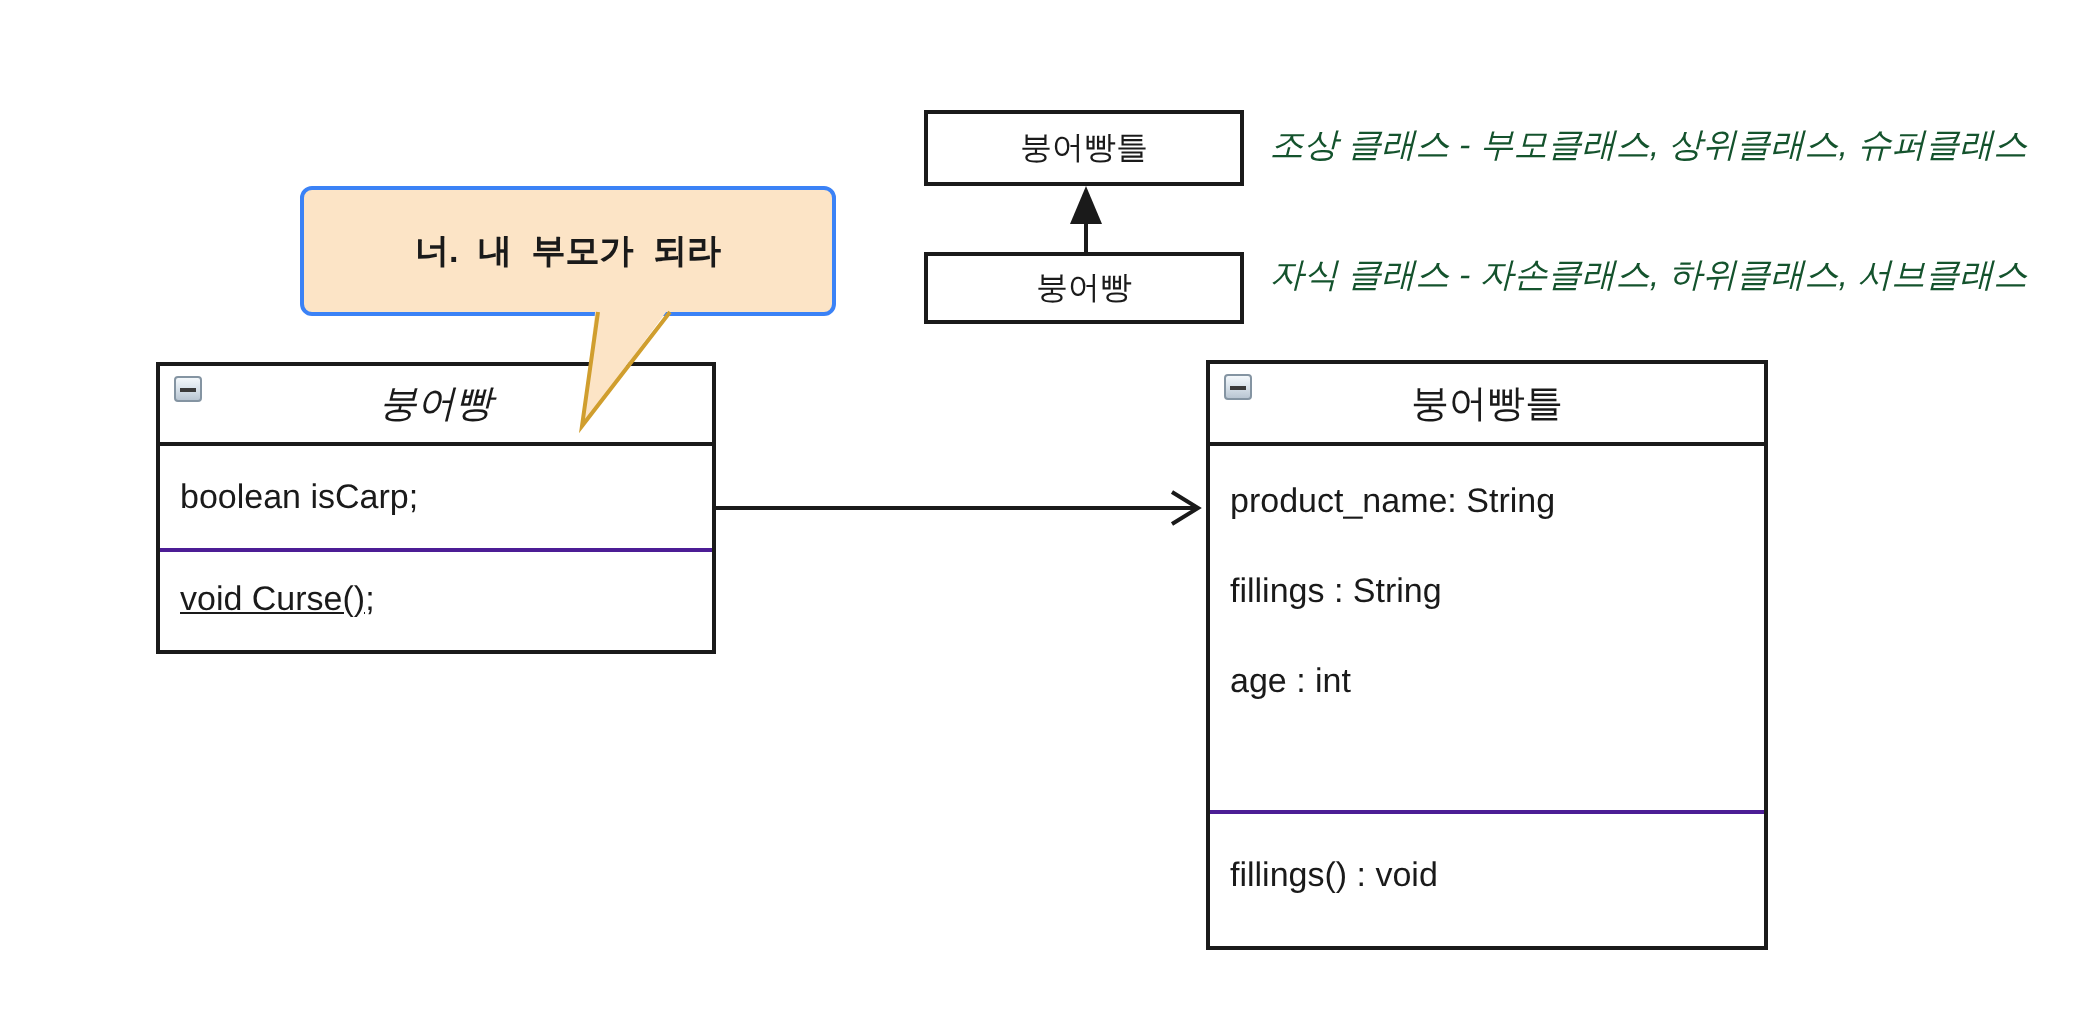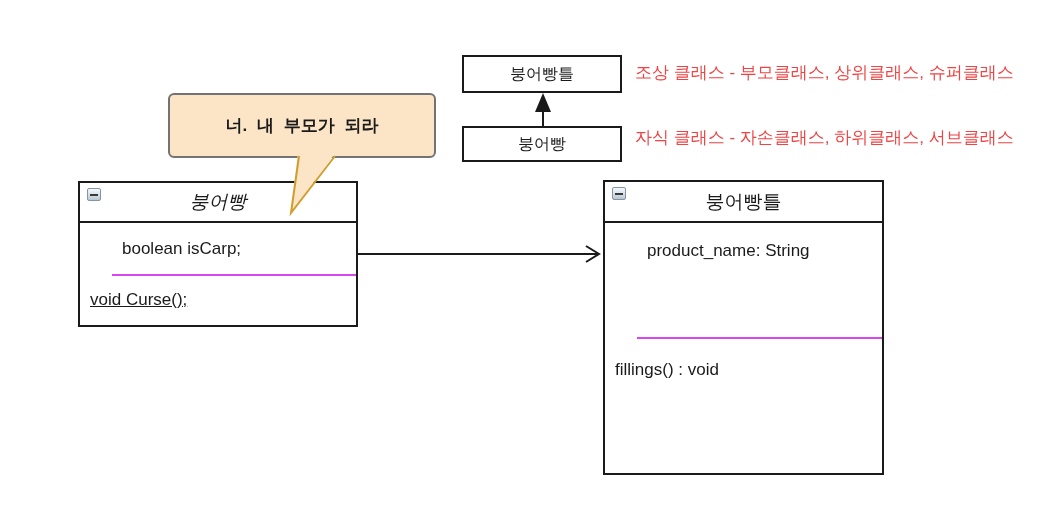--- a/index.html
+++ b/index.html
@@ -26,41 +26,42 @@
     font-size: 16px;
   }
   .mini-box.parent { left: 462px; top: 55px; height: 38px; }
   .mini-box.child  { left: 462px; top: 126px; height: 36px; }
 
   .note {
     position: absolute;
     left: 635px;
     font-size: 17px;
     white-space: nowrap;
-    color: #ef4444;
+    color: #14532d;
+    font-style: italic;
   }
   .note.ancestor { top: 61px; }
   .note.child    { top: 126px; }
 
   
   .arrows-svg {
     position: absolute;
     left: 0; top: 0;
     width: 1044px; height: 512px;
     z-index: 2;
     pointer-events: none;
   }
 
   
   .bubble {
     position: absolute;
-    left: 168px; top: 93px;
+    left: 150px; top: 93px;
     width: 268px; height: 65px;
     background: #fce4c6;
-    border: 2px solid #737373;
+    border: 2px solid #3b82f6;
     border-radius: 6px;
     display: flex;
     flex-direction: column;
     align-items: center;
     justify-content: center;
     font-size: 17px;
     font-weight: bold;
     line-height: 23px;
     word-spacing: 5px;
     z-index: 5;
@@ -106,24 +107,24 @@
     display: flex;
     align-items: center;
     justify-content: center;
     cursor: pointer;
   }
   .collapse-btn .minus-bar {
     width: 8px; height: 2px;
     background: #3a3a3a;
   }
 
-  .attr-section { border-bottom: 2px solid #d946ef; margin-left: 32px; }
+  .attr-section { border-bottom: 2px solid #4c1d95; }
   .child-class .attr-section   { height: 53px; display: flex; align-items: center; }
   .child-class .method-section { height: 47px; display: flex; align-items: center; text-decoration: underline; }
-  .parent-class .attr-section   { height: 116px; padding-top: 5px; }
+  .parent-class .attr-section   { height: 184px; padding-top: 5px; }
   .parent-class .method-section { height: 106px; padding-top: 8px; }
 
   .member {
     padding-left: 10px;
     font-size: 17px;
     white-space: nowrap;
   }
   .parent-class .member { line-height: 45px; }
 </style>
 </head>
@@ -169,20 +170,22 @@
 
   <div class="class-box parent-class">
     <div class="title-row">
       <span class="collapse-btn">
         <span class="minus-bar"></span>
       </span>
       <span class="class-title">붕어빵틀</span>
     </div>
     <div class="attr-section">
       <div class="member">product_name: String</div>
+      <div class="member">fillings : String</div>
+      <div class="member">age : int</div>
     </div>
     <div class="method-section">
       <div class="member">fillings() : void</div>
     </div>
   </div>
 
   <div class="bubble">
     <span>너. 내 부모가 되라</span>
   </div>
   <svg class="bubble-tail-svg" viewBox="0 0 1044 512" xmlns="http://www.w3.org/2000/svg">

